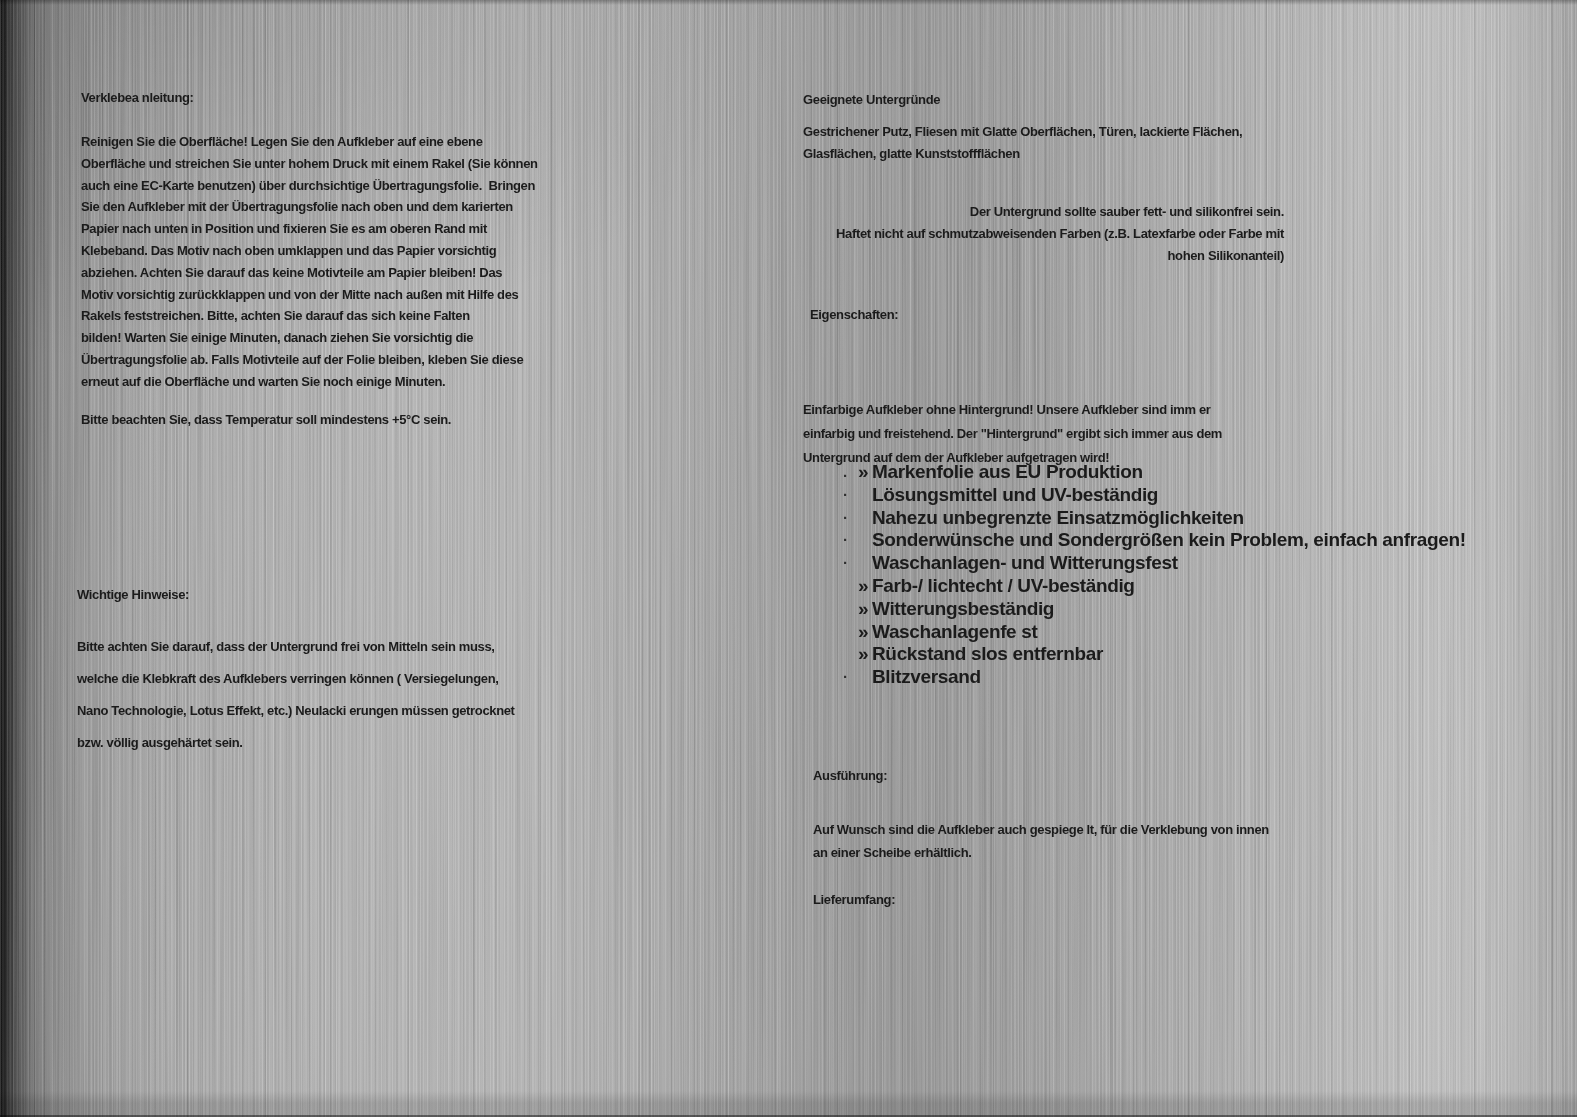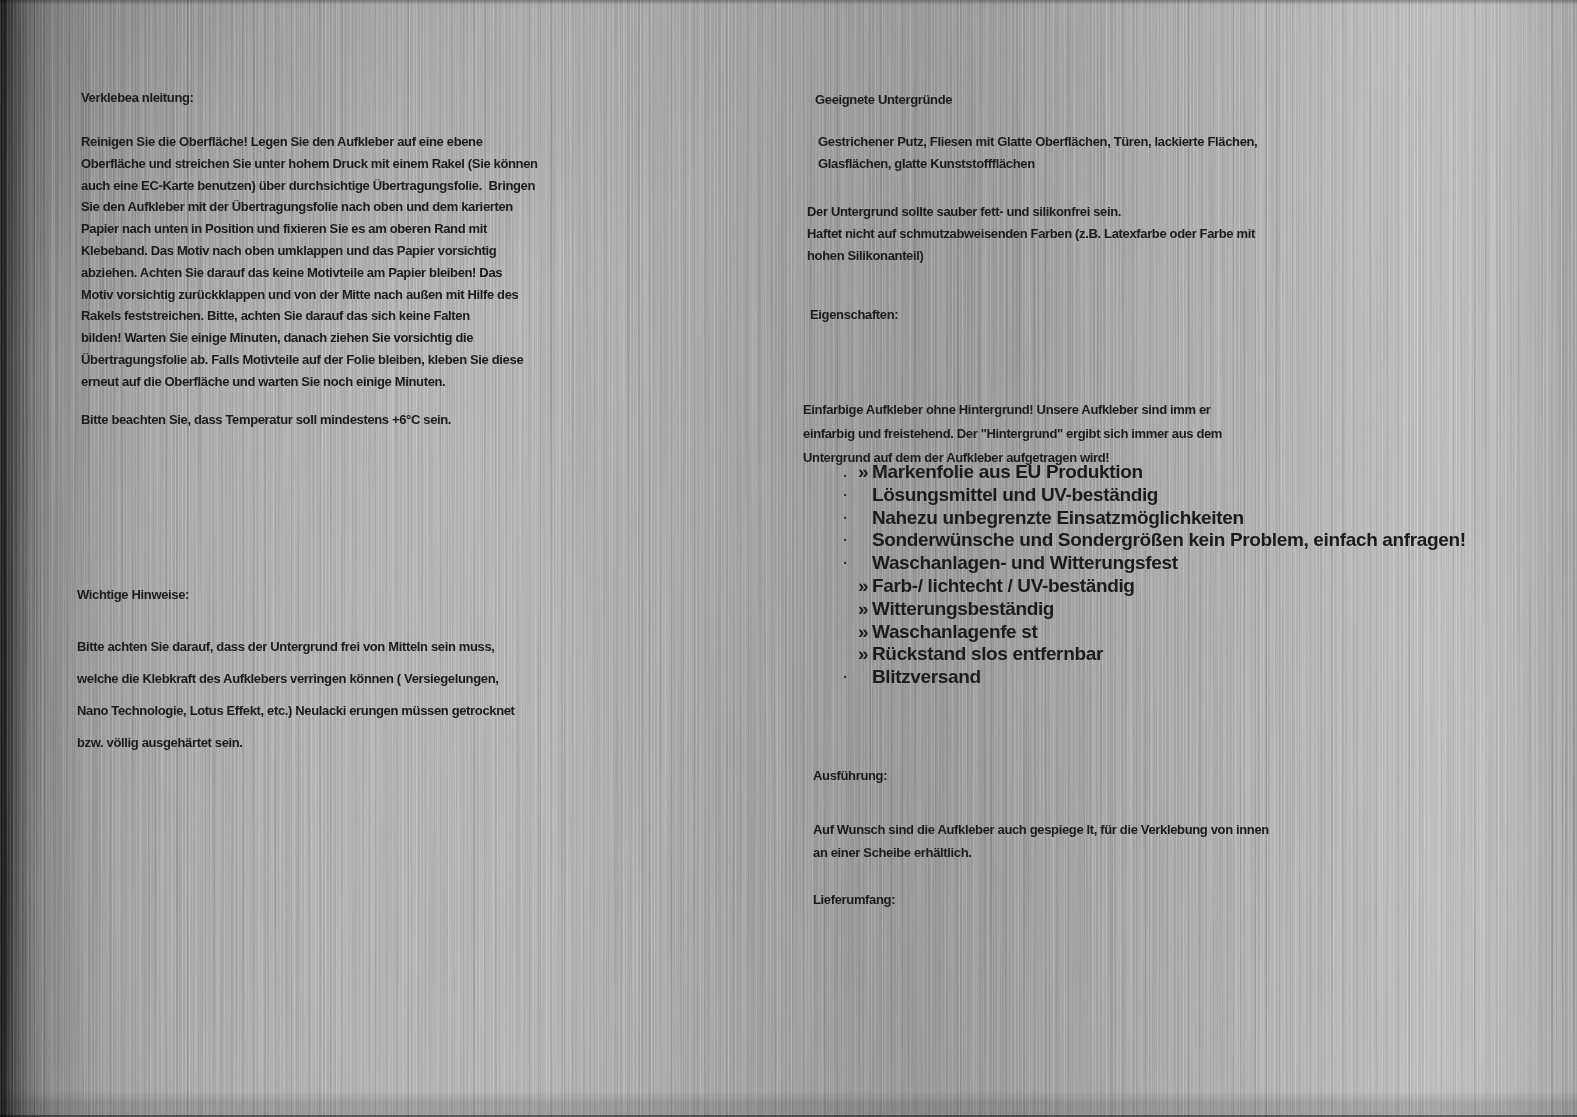--- a/index.html
+++ b/index.html
@@ -73,35 +73,35 @@
 Sie den Aufkleber mit der Übertragungsfolie nach oben und dem karierten
 Papier nach unten in Position und fixieren Sie es am oberen Rand mit
 Klebeband. Das Motiv nach oben umklappen und das Papier vorsichtig
 abziehen. Achten Sie darauf das keine Motivteile am Papier bleiben! Das
 Motiv vorsichtig zurückklappen und von der Mitte nach außen mit Hilfe des
 Rakels feststreichen. Bitte, achten Sie darauf das sich keine Falten
 bilden! Warten Sie einige Minuten, danach ziehen Sie vorsichtig die
 Übertragungsfolie ab. Falls Motivteile auf der Folie bleiben, kleben Sie diese
 erneut auf die Oberfläche und warten Sie noch einige Minuten.</div>
 
-  <div class="txt" style="left:81px; top:412px;">Bitte beachten Sie, dass Temperatur soll mindestens +6°C sein.</div>
+  <div class="txt" style="left:81px; top:412px;">Bitte beachten Sie, dass Temperatur soll mindestens +5°C sein.</div>
 
   <div class="txt" style="left:77px; top:587px;">Wichtige Hinweise:</div>
 
   <div class="txt lh-hints" style="left:77px; top:631px;">Bitte achten Sie darauf, dass der Untergrund frei von Mitteln sein muss,
 welche die Klebkraft des Aufklebers verringen können ( Versiegelungen,
 Nano Technologie, Lotus Effekt, etc.) Neulacki erungen müssen getrocknet
 bzw. völlig ausgehärtet sein.</div>
 
-  <div class="txt" style="left:803px; top:92px;margin-left:12px;">Geeignete Untergründe</div>
+  <div class="txt" style="left:803px; top:92px;">Geeignete Untergründe</div>
 
-  <div class="txt lh-right" style="left:803px; top:131px;margin-left:15px;">Gestrichener Putz, Fliesen mit Glatte Oberflächen, Türen, lackierte Flächen,
+  <div class="txt lh-right" style="left:803px; top:121px;">Gestrichener Putz, Fliesen mit Glatte Oberflächen, Türen, lackierte Flächen,
 Glasflächen, glatte Kunststoffflächen</div>
 
-  <div class="txt lh-right" style="left:807px; top:201px;">Der Untergrund sollte sauber fett- und silikonfrei sein.
+  <div class="txt lh-right" style="left:836px; top:201px;text-align:right;">Der Untergrund sollte sauber fett- und silikonfrei sein.
 Haftet nicht auf schmutzabweisenden Farben (z.B. Latexfarbe oder Farbe mit
 hohen Silikonanteil)</div>
 
   <div class="txt" style="left:810px; top:307px;">Eigenschaften:</div>
 
   <div class="txt lh-intro" style="left:803px; top:354px;margin-top:44px;">Einfarbige Aufkleber ohne Hintergrund! Unsere Aufkleber sind imm er
 einfarbig und freistehend. Der "Hintergrund" ergibt sich immer aus dem
 Untergrund auf dem der Aufkleber aufgetragen wird!</div>
 
   <div class="features">

